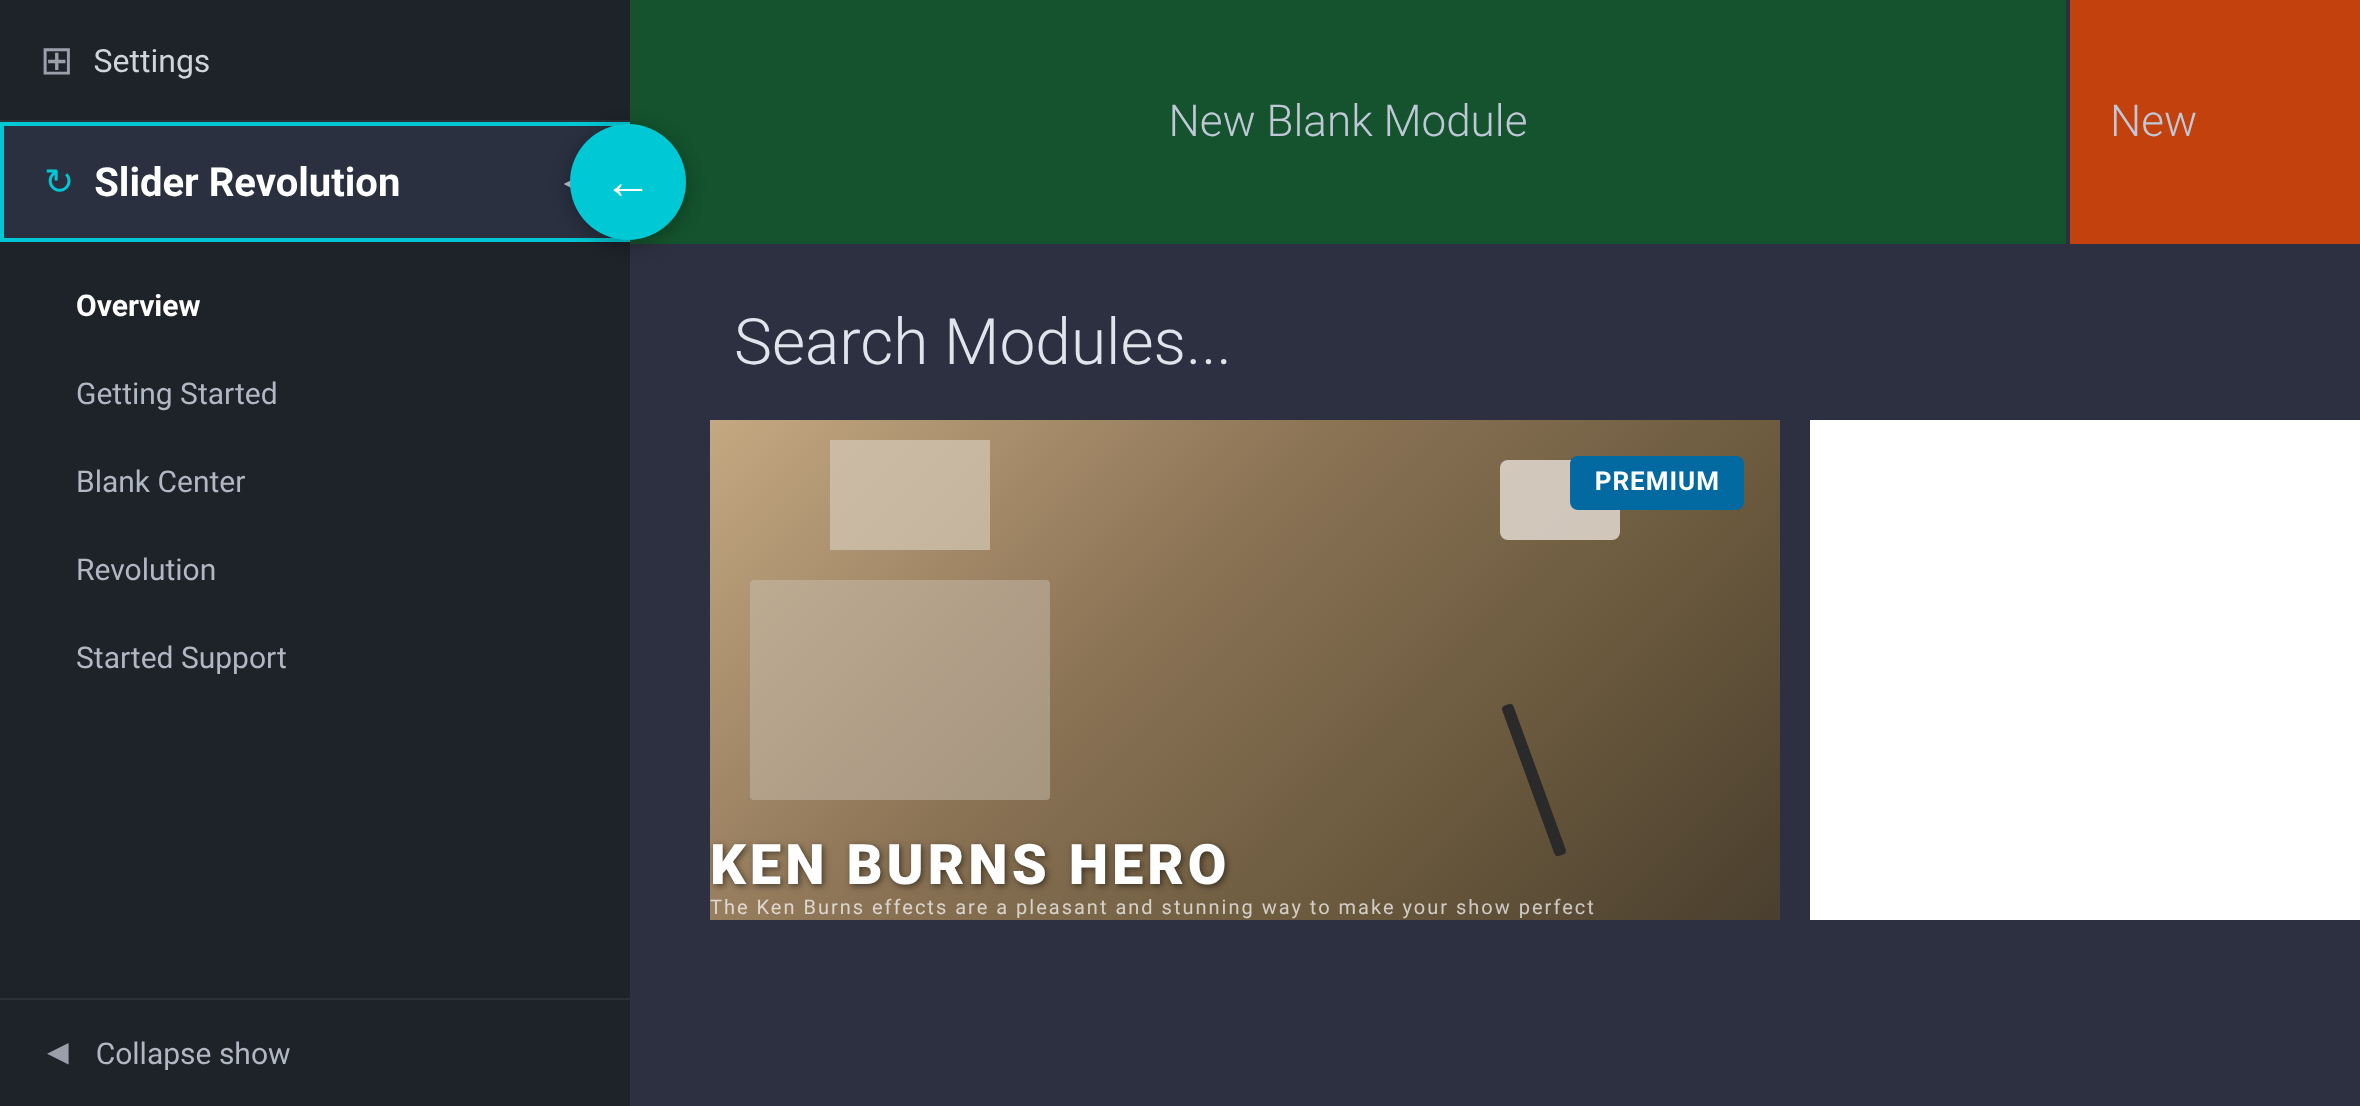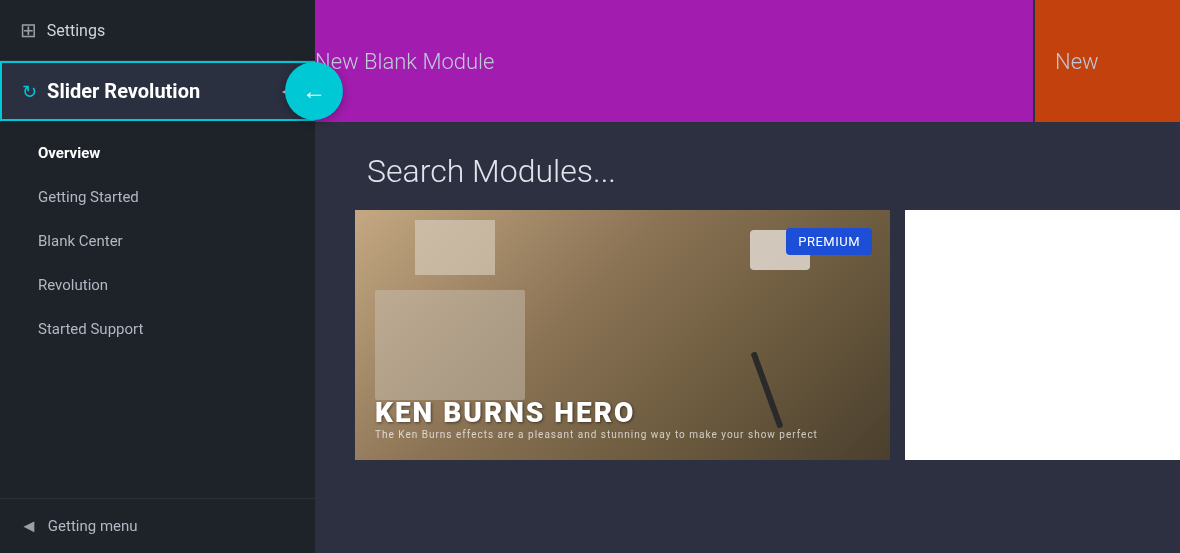--- a/index.html
+++ b/index.html
@@ -144,25 +144,25 @@
     
     .top-cards {
       display: flex;
       gap: 0;
       padding: 0;
       height: 122px;
       min-height: 122px;
     }
 
     .new-module-card {
-      background: #a21caf;
-      flex: 1;
-      display: flex;
-      align-items: center;
-      justify-content: flex-start;
+      background: #14532d;
+      flex: 1;
+      display: flex;
+      align-items: center;
+      justify-content: center;
       cursor: pointer;
       border-right: 2px solid #2c3040;
     }
 
     .new-module-card-title {
       color: #c0c8d8;
       font-size: 22px;
       font-weight: 300;
     }
 
@@ -227,21 +227,20 @@
 
     
     .template-bg {
       width: 100%;
       height: 100%;
       background: linear-gradient(135deg, #c4a882 0%, #8B7355 40%, #6b5a3e 70%, #4a3f2e 100%);
       position: relative;
       display: flex;
       flex-direction: column;
       justify-content: flex-end;
-      padding: 20px;
     }
 
     
     .template-object-1 {
       position: absolute;
       top: 20px;
       right: 80px;
       width: 60px;
       height: 40px;
       background: #e8e0d8;
@@ -296,24 +295,24 @@
       z-index: 2;
       color: rgba(255,255,255,0.7);
       font-size: 10px;
       letter-spacing: 1px;
     }
 
     .premium-badge {
       position: absolute;
       top: 18px;
       right: 18px;
-      background: #1d4ed8;
+      background: #0369a1;
       color: #ffffff;
       font-size: 13px;
-      font-weight: 400;
+      font-weight: 700;
       padding: 6px 12px;
       border-radius: 4px;
       letter-spacing: 0.5px;
       z-index: 5;
     }
 
     
     .secondary-card-bg {
       width: 100%;
       height: 100%;
@@ -343,21 +342,21 @@
   <div class="nav-items">
     <div class="nav-item active">Overview</div>
     <div class="nav-item">Getting Started</div>
     <div class="nav-item">Blank Center</div>
     <div class="nav-item">Revolution</div>
     <div class="nav-item">Started Support</div>
   </div>
 
   <div class="collapse-menu">
     <span class="collapse-icon">◄</span>
-    <span>Getting menu</span>
+    <span>Collapse show</span>
   </div>
 
 </div>
 
 <div class="main-content">
 
   <div class="top-cards">
     <div class="new-module-card">
       <span class="new-module-card-title">New Blank Module</span>
     </div>

